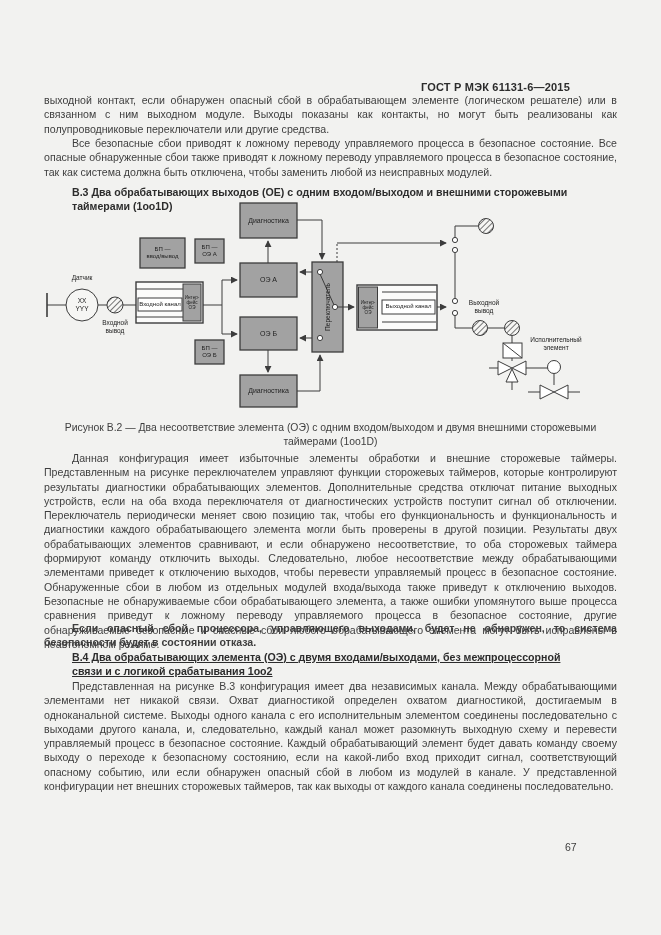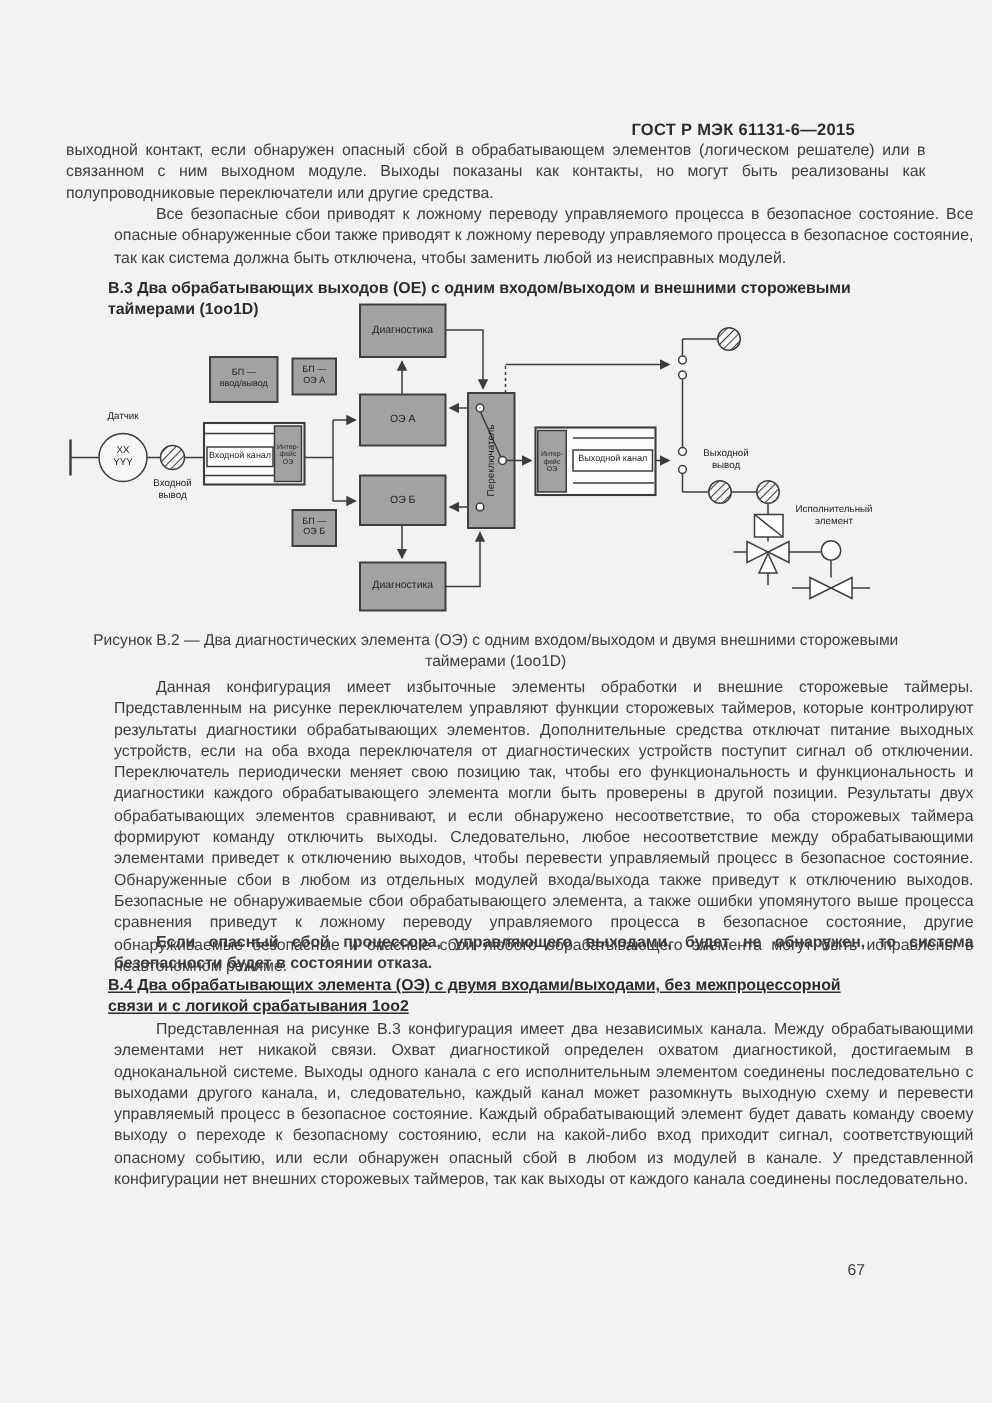--- a/index.html
+++ b/index.html
@@ -10,21 +10,21 @@
     color:#3d3d3d;
   }
   .hdr{
     position:absolute;top:81px;right:91px;
     font-size:11px;font-weight:bold;color:#2c2c2c;letter-spacing:.2px;text-align:right;
   }
   .txt{
     position:absolute;left:44px;width:573px;
     font-size:10.6px;line-height:14.3px;text-align:justify;color:#3e3e3e;
   }
-  .indent{text-indent:28px;margin-left:32px;}
+  .indent{text-indent:28px;}
   .heading{
     position:absolute;left:72px;width:512px;
     font-size:10.6px;line-height:14.3px;font-weight:bold;color:#2c2c2c;
   }
   .caption{
     position:absolute;left:44px;width:573px;text-align:center;
     font-size:10.4px;line-height:14px;color:#3e3e3e;
   }
   .pagenum{position:absolute;top:841px;left:565px;font-size:10.5px;color:#3e3e3e;}
 
@@ -38,21 +38,21 @@
   .fl.small{font-size:4.6px;line-height:5.2px;}
   .fl.box{display:flex;align-items:center;justify-content:center;}
   .vwrap{display:flex;align-items:center;justify-content:center;}
   .vert{writing-mode:vertical-rl;transform:rotate(180deg);font-size:6.6px;color:#1f1f1f;}
 </style>
 </head>
 <body>
 
 <div class="hdr">ГОСТ Р МЭК 61131-6—2015</div>
 
-<div class="txt" style="top:93px;">выходной контакт, если обнаружен опасный сбой в обрабатывающем элементов (логическом решателе) или в связанном с ним выходном модуле. Выходы показаны как контакты, но могут быть реализованы как полупроводниковые переключатели или другие средства.</div>
+<div class="txt" style="top:93px;">выходной контакт, если обнаружен опасный сбой в обрабатывающем элементе (логическом решателе) или в связанном с ним выходном модуле. Выходы показаны как контакты, но могут быть реализованы как полупроводниковые переключатели или другие средства.</div>
 <div class="txt indent" style="top:136px;">Все безопасные сбои приводят к ложному переводу управляемого процесса в безопасное состояние. Все опасные обнаруженные сбои также приводят к ложному переводу управляемого процесса в безопасное состояние, так как система должна быть отключена, чтобы заменить любой из неисправных модулей.</div>
 <div class="heading" style="top:185px;">В.3 Два обрабатывающих выходов (ОЕ) с одним входом/выходом и внешними сторожевыми таймерами (1оо1D)</div>
 
 <div class="fig">
   <svg width="545" height="212" viewBox="0 0 545 212">
     <defs>
       <marker id="arr" viewBox="0 0 8 8" refX="7" refY="4" markerWidth="7" markerHeight="7" orient="auto-start-reverse">
         <path d="M0,0 L8,4 L0,8 z" fill="#3c3c3c"></path>
       </marker>
       <pattern id="hatch" width="4" height="4" patternUnits="userSpaceOnUse" patternTransform="rotate(45)">
@@ -183,19 +183,19 @@
   <div class="fl small box" style="left:313px;top:87px;width:20px;height:41px;">Интер-
 фейс
 ОЭ</div>
   <div class="fl box" style="left:337px;top:100px;width:53px;height:14px;font-size:6px;">Выходной канал</div>
   <div class="fl" style="left:416px;top:99px;width:46px;">Выходной
 вывод</div>
   <div class="fl" style="left:478px;top:136px;width:66px;">Исполнительный
 элемент</div>
 </div>
 
-<div class="caption" style="top:421px;">Рисунок В.2 — Два диагностических элемента (ОЭ) с одним входом/выходом и двумя внешними сторожевыми таймерами (1оо1D)</div>
+<div class="caption" style="top:421px;">Рисунок В.2 — Два несоответствие элемента (ОЭ) с одним входом/выходом и двумя внешними сторожевыми таймерами (1оо1D)</div>
 <div class="txt indent" style="top:451px;">Данная конфигурация имеет избыточные элементы обработки и внешние сторожевые таймеры. Представленным на рисунке переключателем управляют функции сторожевых таймеров, которые контролируют результаты диагностики обрабатывающих элементов. Дополнительные средства отключат питание выходных устройств, если на оба входа переключателя от диагностических устройств поступит сигнал об отключении. Переключатель периодически меняет свою позицию так, чтобы его функциональность и функциональность и диагностики каждого обрабатывающего элемента могли быть проверены в другой позиции. Результаты двух обрабатывающих элементов сравнивают, и если обнаружено несоответствие, то оба сторожевых таймера формируют команду отключить выходы. Следовательно, любое несоответствие между обрабатывающими элементами приведет к отключению выходов, чтобы перевести управляемый процесс в безопасное состояние. Обнаруженные сбои в любом из отдельных модулей входа/выхода также приведут к отключению выходов. Безопасные не обнаруживаемые сбои обрабатывающего элемента, а также ошибки упомянутого выше процесса сравнения приведут к ложному переводу управляемого процесса в безопасное состояние, другие обнаруживаемые безопасные и опасные сбои любого обрабатывающего элемента могут быть исправлены в неавтономном режиме.</div>
 <div class="txt indent" style="top:621px;font-weight:bold;">Если опасный сбой процессора, управляющего выходами, будет не обнаружен, то система безопасности будет в состоянии отказа.</div>
 <div class="heading" style="top:650px;text-decoration:underline;">В.4 Два обрабатывающих элемента (ОЭ) с двумя входами/выходами, без межпроцессорной связи и с логикой срабатывания 1оо2</div>
 <div class="txt indent" style="top:679px;">Представленная на рисунке В.3 конфигурация имеет два независимых канала. Между обрабатывающими элементами нет никакой связи. Охват диагностикой определен охватом диагностикой, достигаемым в одноканальной системе. Выходы одного канала с его исполнительным элементом соединены последовательно с выходами другого канала, и, следовательно, каждый канал может разомкнуть выходную схему и перевести управляемый процесс в безопасное состояние. Каждый обрабатывающий элемент будет давать команду своему выходу о переходе к безопасному состоянию, если на какой-либо вход приходит сигнал, соответствующий опасному событию, или если обнаружен опасный сбой в любом из модулей в канале. У представленной конфигурации нет внешних сторожевых таймеров, так как выходы от каждого канала соединены последовательно.</div>
 
 <div class="pagenum">67</div>
 
 </body></html>

